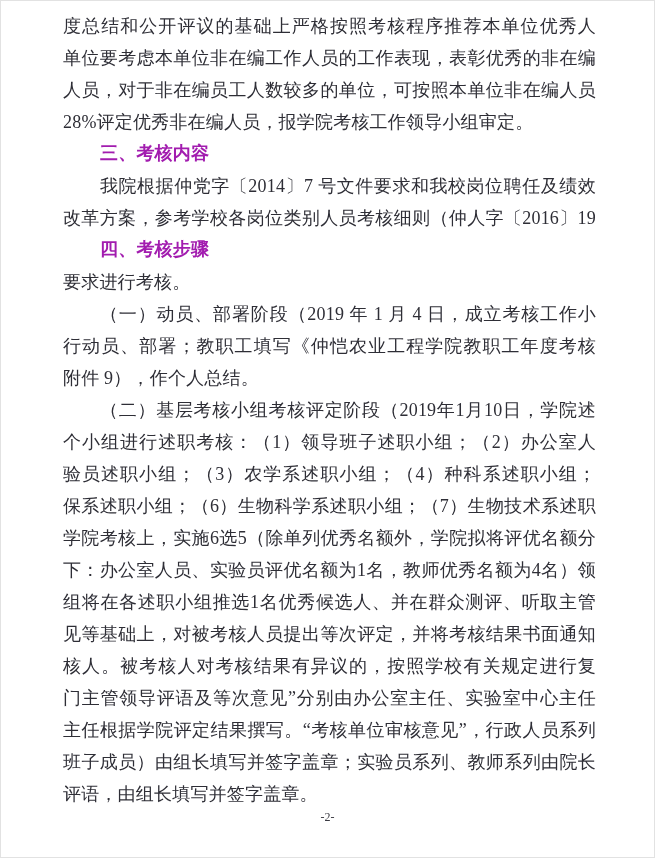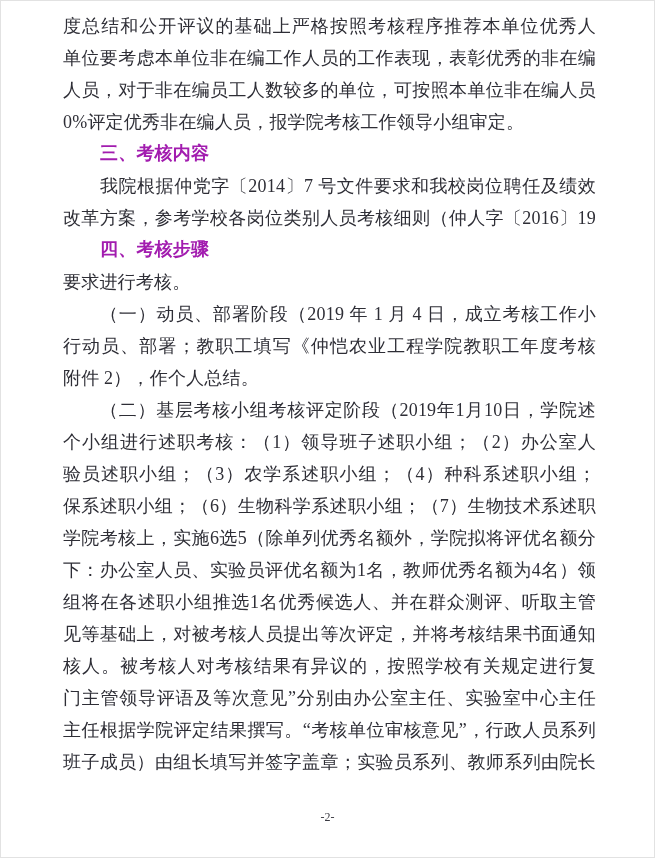--- a/index.html
+++ b/index.html
@@ -64,36 +64,37 @@
   }
 </style>
 </head>
 <body>
 
 <div class="page">
   <div class="doc" id="doc">
       <div class="line body-full">度总结和公开评议的基础上严格按照考核程序推荐本单位优秀人选。各</div>
       <div class="line body-full">单位要考虑本单位非在编工作人员的工作表现，表彰优秀的非在编工作</div>
       <div class="line body-full">人员，对于非在编员工人数较多的单位，可按照本单位非在编人员总数的</div>
-      <div class="line body-end">0%评定优秀非在编人员，报学院考核工作领导小组审定。</div>
+      <div class="line body-end">28%评定优秀非在编人员，报学院考核工作领导小组审定。</div>
       <div class="line heading">三、考核内容</div>
       <div class="line body-first">我院根据仲党字〔2014〕7 号文件要求和我校岗位聘任及绩效工资</div>
       <div class="line body-full">改革方案，参考学校各岗位类别人员考核细则（仲人字〔2016〕19 号）</div>
       <div class="line heading">四、考核步骤</div>
       <div class="line body-end">要求进行考核。</div>
       <div class="line body-first">（一）动员、部署阶段（2019 年 1 月 4 日，成立考核工作小组，进</div>
       <div class="line body-full">行动员、部署；教职工填写《仲恺农业工程学院教职工年度考核表》（见</div>
-      <div class="line body-end">附件 2），作个人总结。</div>
+      <div class="line body-end">附件 9），作个人总结。</div>
       <div class="line body-first">（二）基层考核小组考核评定阶段（2019年1月10日，学院述职分7</div>
       <div class="line body-full">个小组进行述职考核：（1）领导班子述职小组；（2）办公室人员、实</div>
       <div class="line body-full">验员述职小组；（3）农学系述职小组；（4）种科系述职小组；（5）植</div>
       <div class="line body-full">保系述职小组；（6）生物科学系述职小组；（7）生物技术系述职小组。</div>
       <div class="line body-full">学院考核上，实施6选5（除单列优秀名额外，学院拟将评优名额分配如</div>
       <div class="line body-full">下：办公室人员、实验员评优名额为1名，教师优秀名额为4名）领导小</div>
       <div class="line body-full">组将在各述职小组推选1名优秀候选人、并在群众测评、听取主管领导意</div>
       <div class="line body-full">见等基础上，对被考核人员提出等次评定，并将考核结果书面通知被考</div>
       <div class="line body-full">核人。被考核人对考核结果有异议的，按照学校有关规定进行复核。“部</div>
       <div class="line body-full">门主管领导评语及等次意见”分别由办公室主任、实验室中心主任和系</div>
       <div class="line body-full">主任根据学院评定结果撰写。“考核单位审核意见”，行政人员系列（含</div>
       <div class="line body-full">班子成员）由组长填写并签字盖章；实验员系列、教师系列由院长拟好</div>
+      <div class="line body-end">评语，由组长填写并签字盖章。</div>
     </div>
   <div class="footer">-2-</div>
 </div>
 
 </body></html>

